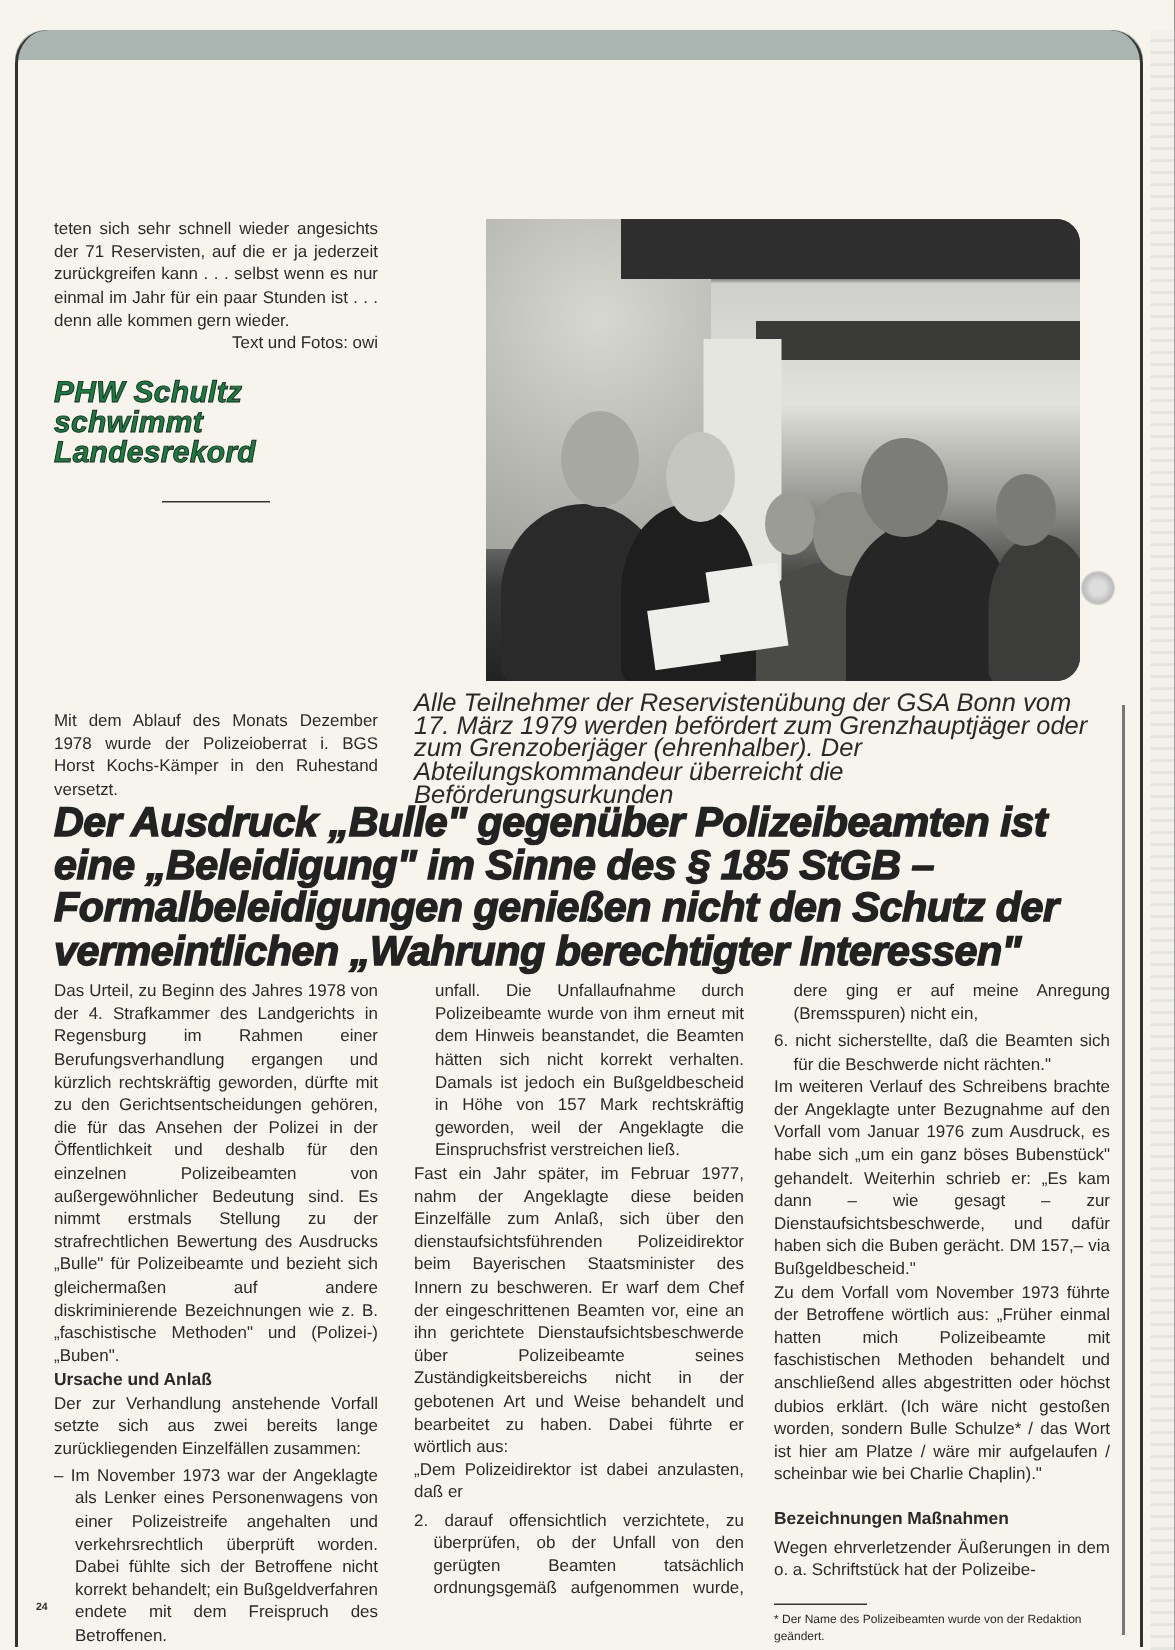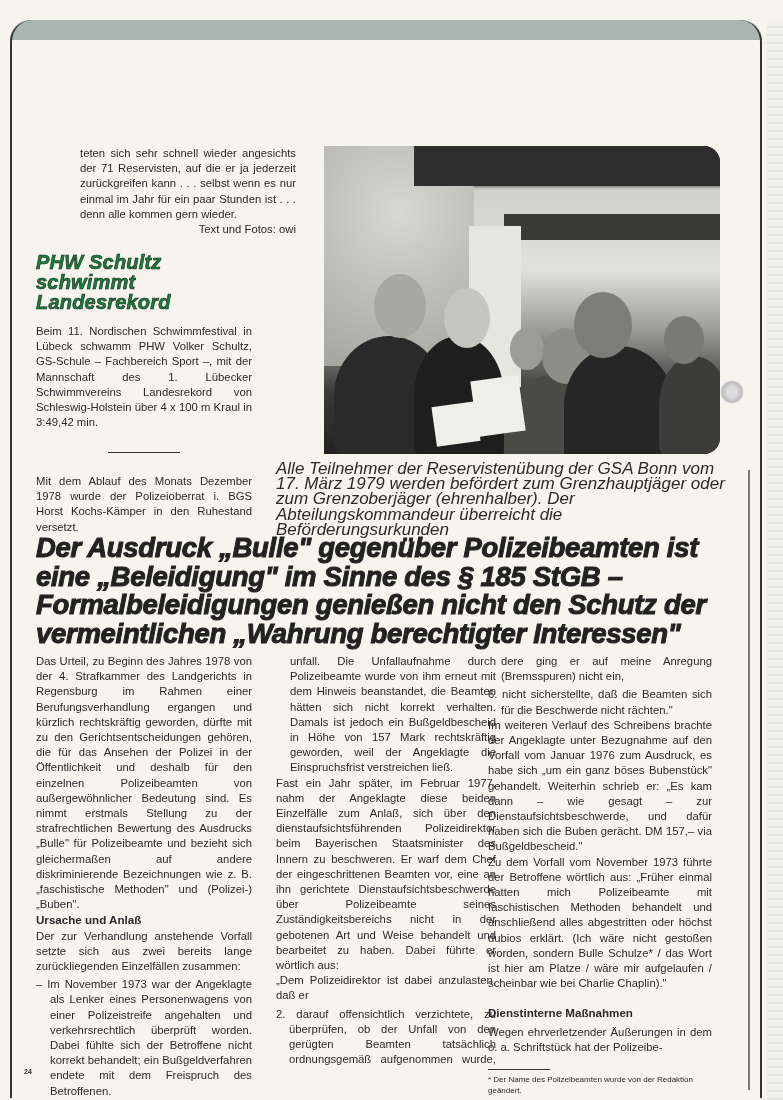--- a/index.html
+++ b/index.html
@@ -25,21 +25,21 @@
   }
   .side-noise {
     position: absolute; right: 0; top: 20px; width: 16px; height: 1080px;
     background: repeating-linear-gradient(180deg, #eeeeea 0 6px, #d9dad5 6px 8px);
     opacity: 0.6;
   }
   .col { position: absolute; font-size: 11.3px; line-height: 15.2px; text-align: justify; }
   .col p { margin: 0; }
   .c1 { left: 36px; width: 216px; }
   .c2 { left: 276px; width: 220px; }
-  .c3 { left: 488px; width: 224px; }
+  .c3 { left: 516px; width: 224px; }
   .right { text-align: right; }
   .sub-head {
     font-family: "Liberation Sans", sans-serif; font-weight: bold; font-style: italic;
     font-size: 20px; line-height: 20px; color: #15803d; letter-spacing: 0.2px;
     -webkit-text-stroke: 0.6px #1e1e1e;
   }
   .rule { border-top: 1.5px solid #333; width: 72px; margin: 0 auto; }
   .photo {
     position: absolute; left: 324px; top: 146px; width: 396px; height: 308px;
     border-radius: 0 16px 16px 0; overflow: hidden;
@@ -74,32 +74,31 @@
     background: radial-gradient(circle, #ddd 30%, #bbb 60%, transparent 70%);
   }
 </style>
 </head>
 <body>
 
 <div class="top-band"></div>
 <div class="page-frame"></div>
 <div class="side-noise"></div>
 
-<div class="col c1" style="top:146px;margin-left:44px;">
+<div class="col c1" style="top:146px;">
   <p>teten sich sehr schnell wieder angesichts der 71 Reservisten, auf die er ja jederzeit zurückgreifen kann . . . selbst wenn es nur einmal im Jahr für ein paar Stunden ist . . . denn alle kommen gern wieder.</p>
   <p class="right">Text und Fotos: owi</p>
 </div>
 
 <div class="col c1" style="top:252px;">
   <div class="sub-head">
     <div>PHW Schultz</div>
     <div>schwimmt</div>
     <div>Landesrekord</div>
   </div>
-  <p style="margin-top:12px;">Beim 11. Nordischen Schwimmfestival in Lübeck schwamm PHW Volker Schultz, GS-Schule – Fachbereich Sport –, mit der Mannschaft des 1. Lübecker Schwimmvereins Landesrekord von Schleswig-Holstein über 4 x 100 m Kraul in 3:49,42 min.</p>
   <div class="rule" style="margin-top:22px;"></div>
 </div>
 
 <div class="col c1" style="top:474px;">
   <p>Mit dem Ablauf des Monats Dezember 1978 wurde der Polizeioberrat i. BGS Horst Kochs-Kämper in den Ruhestand versetzt.</p>
 </div>
 
 <div class="photo">
   <div class="wall"></div>
   <div class="ceiling"></div>
@@ -142,21 +141,21 @@
   <p>Fast ein Jahr später, im Februar 1977, nahm der Angeklagte diese beiden Einzelfälle zum Anlaß, sich über den dienstaufsichtsführenden Polizeidirektor beim Bayerischen Staatsminister des Innern zu beschweren. Er warf dem Chef der eingeschrittenen Beamten vor, eine an ihn gerichtete Dienstaufsichtsbeschwerde über Polizeibeamte seines Zuständigkeitsbereichs nicht in der gebotenen Art und Weise behandelt und bearbeitet zu haben. Dabei führte er wörtlich aus:</p>
   <p>„Dem Polizeidirektor ist dabei anzulasten, daß er</p>
   <p class="num-item" style="margin-top:3px;height:60px;overflow:hidden;">2. darauf offensichtlich verzichtete, zu überprüfen, ob der Unfall von den gerügten Beamten tatsächlich ordnungsgemäß aufgenommen wurde, insbesondere ging er auf meine Anregung (Bremsspuren) nicht ein,</p>
 </div>
 
 <div class="col c3" style="top:654px;">
   <p style="padding-left:13px;">dere ging er auf meine Anregung (Bremsspuren) nicht ein,</p>
   <p class="num-item" style="margin-top:3px;">6. nicht sicherstellte, daß die Beamten sich für die Beschwerde nicht rächten."</p>
   <p>Im weiteren Verlauf des Schreibens brachte der Angeklagte unter Bezugnahme auf den Vorfall vom Januar 1976 zum Ausdruck, es habe sich „um ein ganz böses Bubenstück" gehandelt. Weiterhin schrieb er: „Es kam dann – wie gesagt – zur Dienstaufsichtsbeschwerde, und dafür haben sich die Buben gerächt. DM 157,– via Bußgeldbescheid."</p>
   <p>Zu dem Vorfall vom November 1973 führte der Betroffene wörtlich aus: „Früher einmal hatten mich Polizeibeamte mit faschistischen Methoden behandelt und anschließend alles abgestritten oder höchst dubios erklärt. (Ich wäre nicht gestoßen worden, sondern Bulle Schulze* / das Wort ist hier am Platze / wäre mir aufgelaufen / scheinbar wie bei Charlie Chaplin)."</p>
-  <p class="section-title" style="margin-top:14px;">Dienstinterne Maßnahmen</p>
+  <p class="section-title" style="margin-top:14px;">Bezeichnungen Maßnahmen</p>
   <p style="margin-top:4px;">Wegen ehrverletzender Äußerungen in dem o. a. Schriftstück hat der Polizeibe-</p>
   <div class="footnote-rule"></div>
   <p class="footnote">* Der Name des Polizeibeamten wurde von der Redaktion geändert.</p>
 </div>
 
 <div class="side-bar"></div>
 <div class="stain"></div>
 <div class="page-number">24</div>
 
 </body></html>

